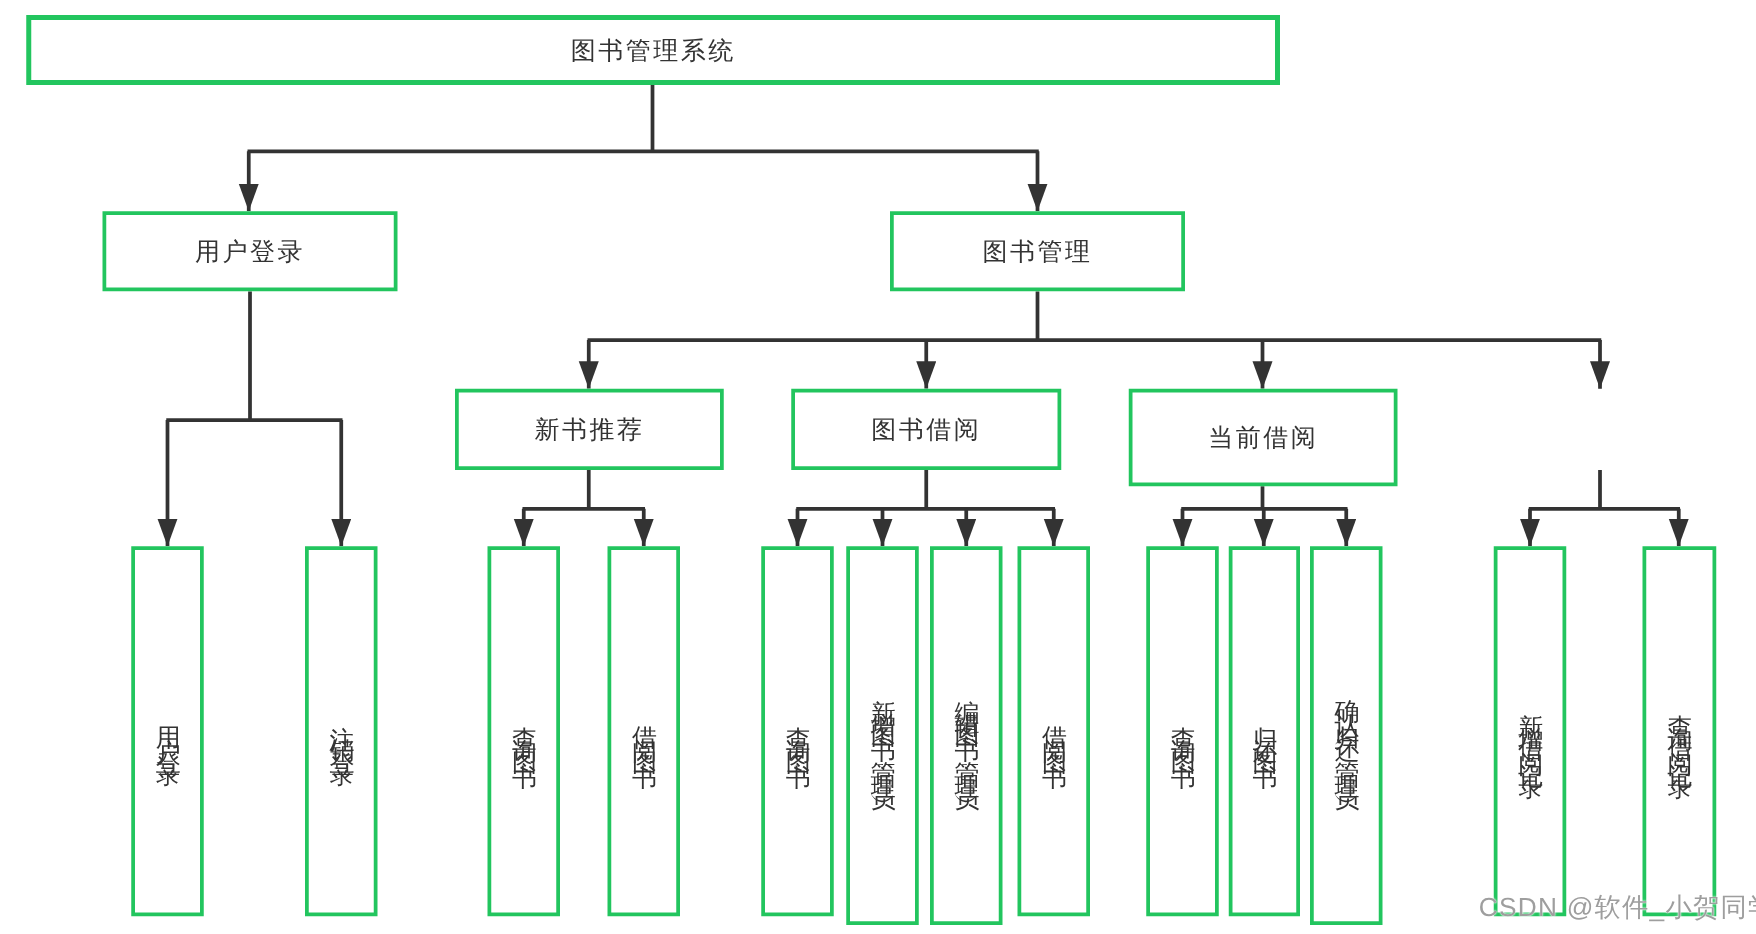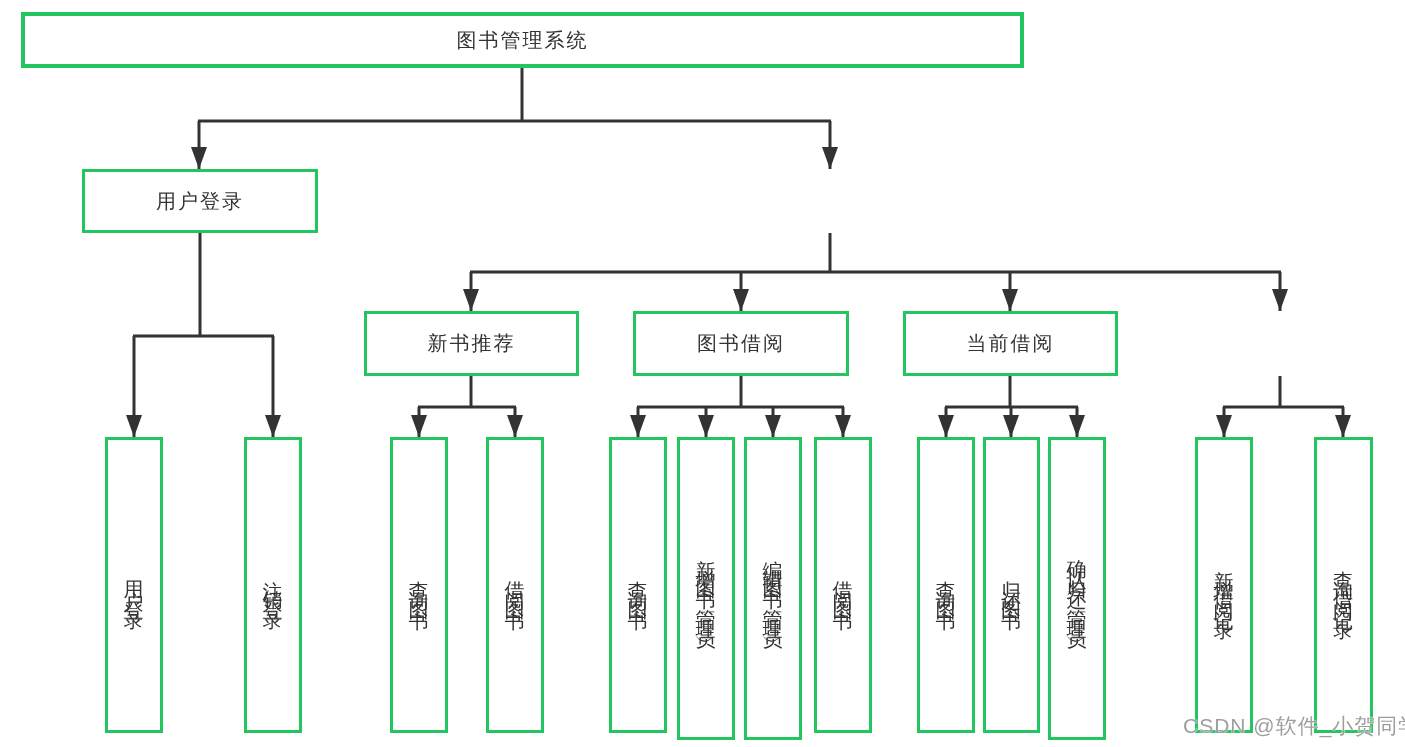--- a/index.html
+++ b/index.html
@@ -114,24 +114,25 @@
       <line x1="1280" y1="376" x2="1280" y2="407"></line>
       <line x1="1223" y1="407" x2="1344" y2="407"></line>
       <line x1="1224" y1="407" x2="1224" y2="437" marker-end="url(#ah)"></line>
       <line x1="1343" y1="407" x2="1343" y2="437" marker-end="url(#ah)"></line>
     </g>
   </svg>
 
   <div class="box root" style="left:21px; top:12px; width:1003px; height:56px;">图书管理系统</div>
 
   <div class="box" style="left:82px; top:169px; width:236px; height:64px;">用户登录</div>
+  <div class="box" style="left:712px; top:169px; width:236px; height:64px;">图书管理</div>
 
   <div class="box" style="left:633px; top:311px; width:216px; height:65px;">图书借阅</div>
   <div class="box" style="left:364px; top:311px; width:215px; height:65px;">新书推荐</div>
-  <div class="box" style="left:903px; top:311px; width:215px; height:65px;">当前借阅</div>
+  <div class="box" style="left:903px; top:311px; width:215px; height:78px;">当前借阅</div>
 
   <div class="box v" style="left:105px; top:437px; width:58px; height:296px;">用户登录</div>
   <div class="box v" style="left:244px; top:437px; width:58px; height:296px;">注销登录</div>
 
   <div class="box v" style="left:390px; top:437px; width:58px; height:296px;">查询图书</div>
   <div class="box v" style="left:486px; top:437px; width:58px; height:296px;">借阅图书</div>
 
   <div class="box v" style="left:609px; top:437px; width:58px; height:296px;">查询图书</div>
   <div class="box v" style="left:677px; top:437px; width:58px; height:303px;">新增图书（管理员）</div>
   <div class="box v" style="left:744px; top:437px; width:58px; height:303px;">编辑图书（管理员）</div>

